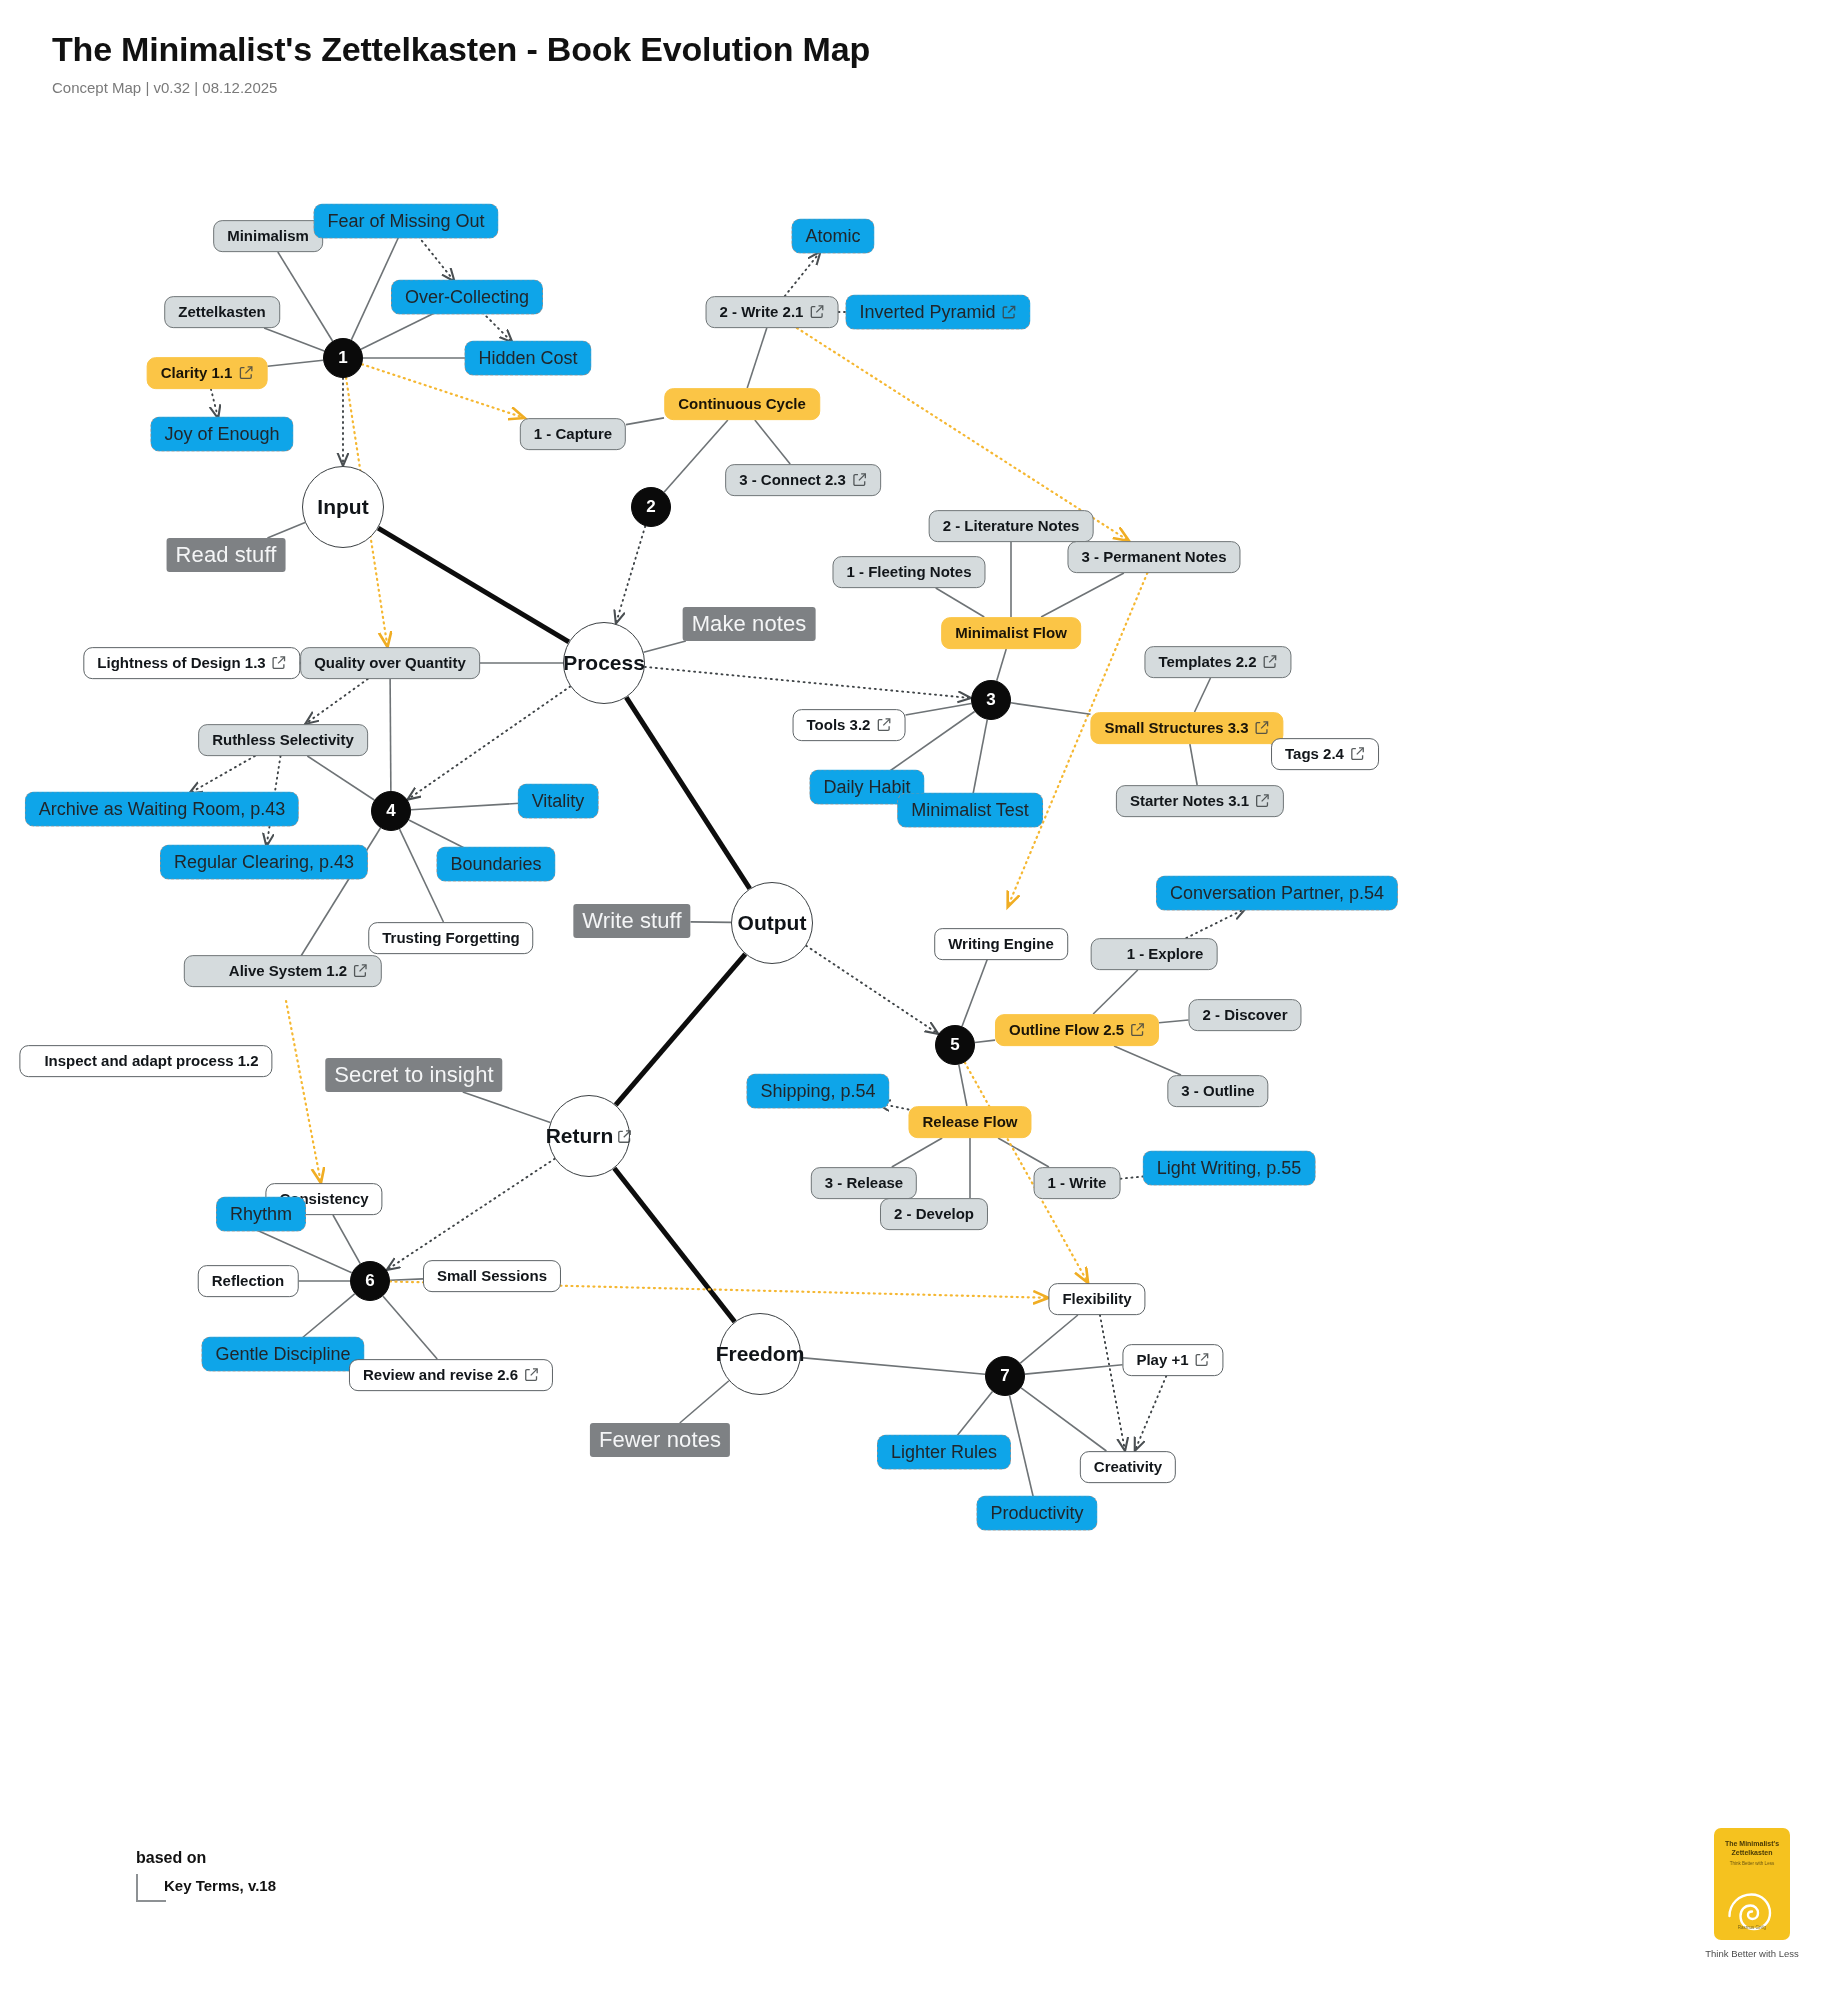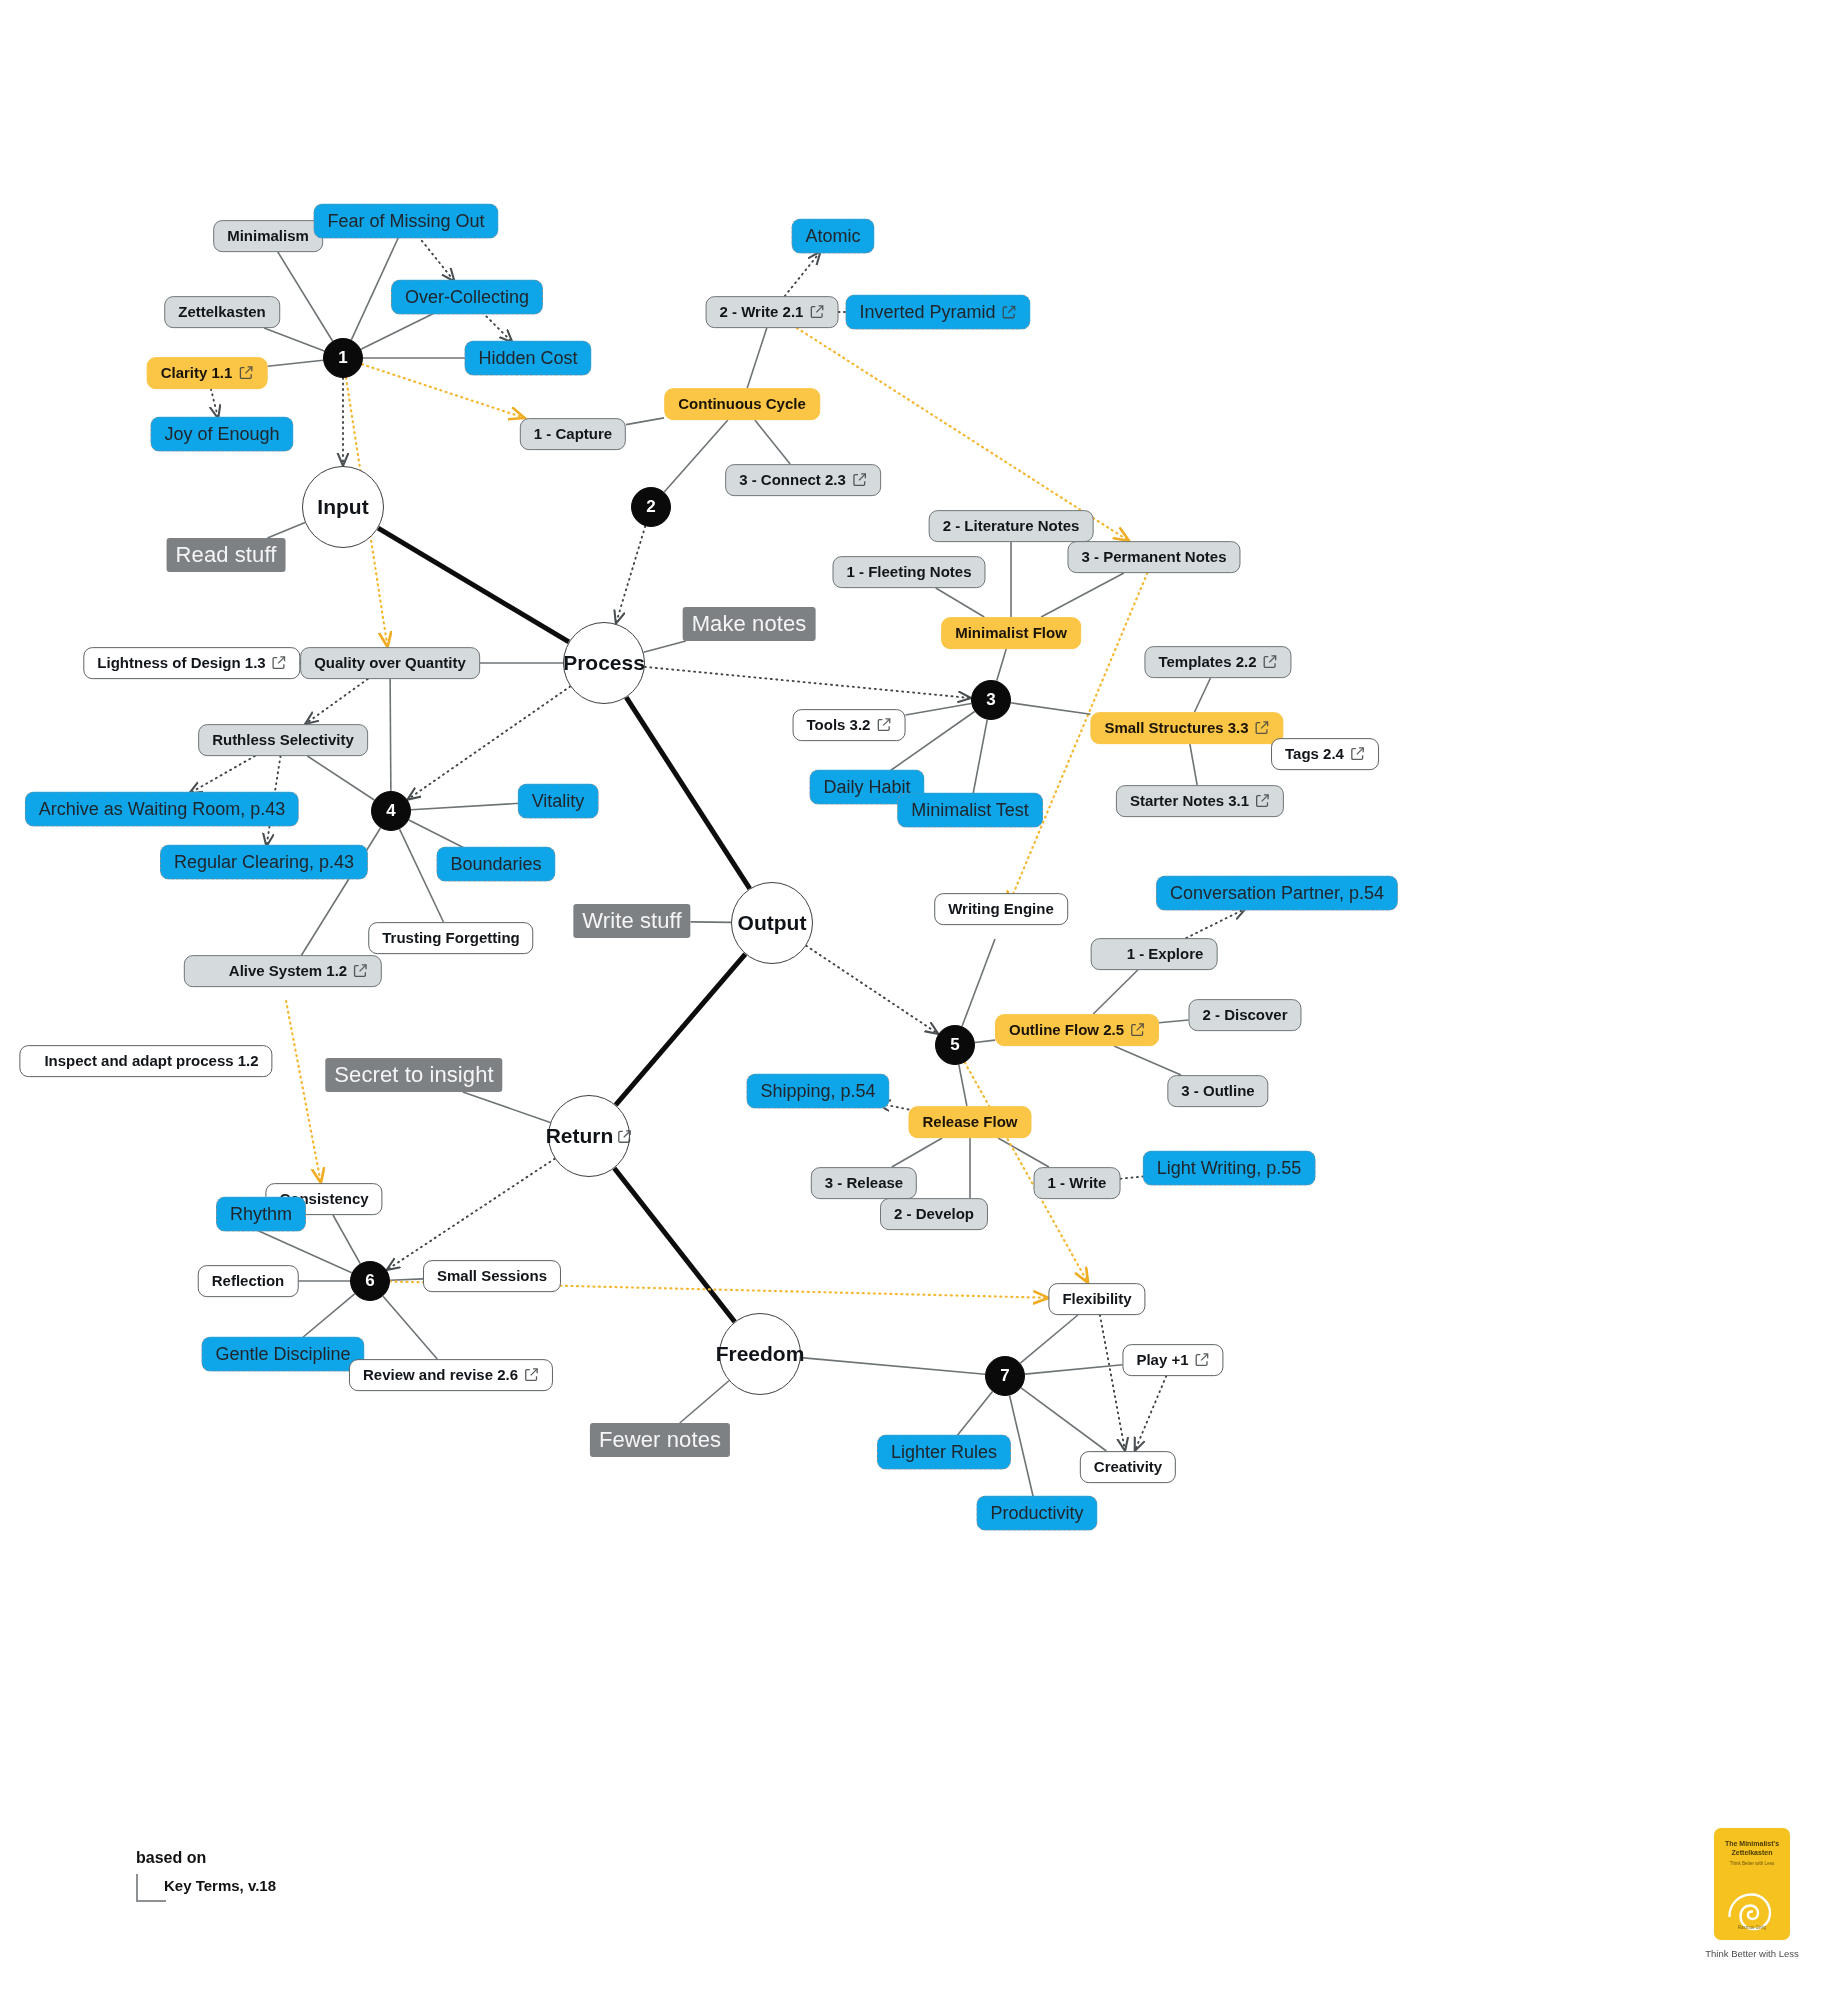--- a/index.html
+++ b/index.html
@@ -298,20 +298,24 @@
         <line x1="1077.8831168831168" y1="1315" x2="1020.337061544484" y2="1363.1635463160299" stroke="#6e7376" stroke-width="1.6" stroke-linecap="butt"></line>
         <line x1="1099.952380952381" y1="1315" x2="1125.047619047619" y2="1451" stroke="#3f4447" stroke-width="1.9" stroke-linecap="round" stroke-dasharray="1 4.5" marker-end="url(#arrow-dark)"></line>
         <line x1="1122.5" y1="1364.8095238095239" x2="1024.909909451879" y2="1374.10381814744" stroke="#6e7376" stroke-width="1.6" stroke-linecap="butt"></line>
         <line x1="1166.271028037383" y1="1376" x2="1134.728971962617" y2="1451" stroke="#3f4447" stroke-width="1.9" stroke-linecap="round" stroke-dasharray="1 4.5" marker-end="url(#arrow-dark)"></line>
         <line x1="992.4810872780538" y1="1391.5973338830806" x2="956.4407894736842" y2="1436.5" stroke="#6e7376" stroke-width="1.6" stroke-linecap="butt"></line>
         <line x1="1021.0780879594118" y1="1387.8951707667193" x2="1106.3736263736264" y2="1451" stroke="#6e7376" stroke-width="1.6" stroke-linecap="butt"></line>
         <line x1="1009.5490861513948" y1="1395.4757750856593" x2="1033.3795620437957" y2="1497.5" stroke="#6e7376" stroke-width="1.6" stroke-linecap="butt"></line>
       </g>
   </svg>
 
+  <div class="header">
+    <div class="title">The Minimalist's Zettelkasten - Book Evolution Map</div>
+    <div class="subtitle">Concept Map | v0.32 | 08.12.2025</div>
+  </div>
 
   <div id="node-layer">
       <div class="node box grey" style="left: 268px; top: 236px;">
         <span>Minimalism</span>
       </div>
       <div class="node box dashed" style="left: 406px; top: 221px;">
         <span>Fear of Missing Out</span>
       </div>
       <div class="node box grey" style="left: 222px; top: 312px;">
         <span>Zettelkasten</span>
@@ -509,21 +513,21 @@
       </div>
       <div class="node box white" style="left: 146px; top: 1061px; padding-left: 24px;">
         <span>Inspect and adapt process 1.2</span>
       </div>
       <div class="node chip" style="left: 632px; top: 921px;">
         <span>Write stuff</span>
       </div>
       <div class="node circle" style="left: 772px; top: 923px;">
         <span>Output</span>
       </div>
-      <div class="node box white" style="left: 1001px; top: 909px;">
+      <div class="node box white" style="left: 1001px; top: 944px; border-radius: 8px;">
         <span>Writing Engine</span>
       </div>
       <div class="node box dashed" style="left: 1277px; top: 893px;">
         <span>Conversation Partner, p.54</span>
       </div>
       <div class="node box grey" style="left: 1154px; top: 954px; padding-left: 35px;">
         <span>1 - Explore</span>
       </div>
       <div class="node box amber" style="left: 1077px; top: 1030px;">
         <span>Outline Flow 2.5</span>

